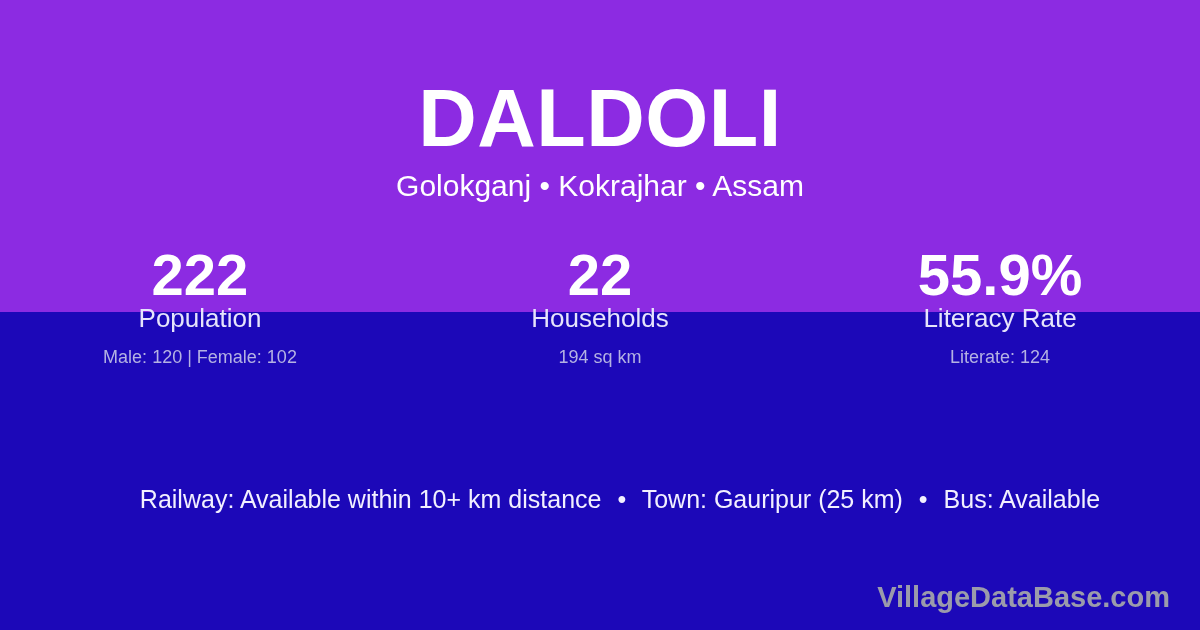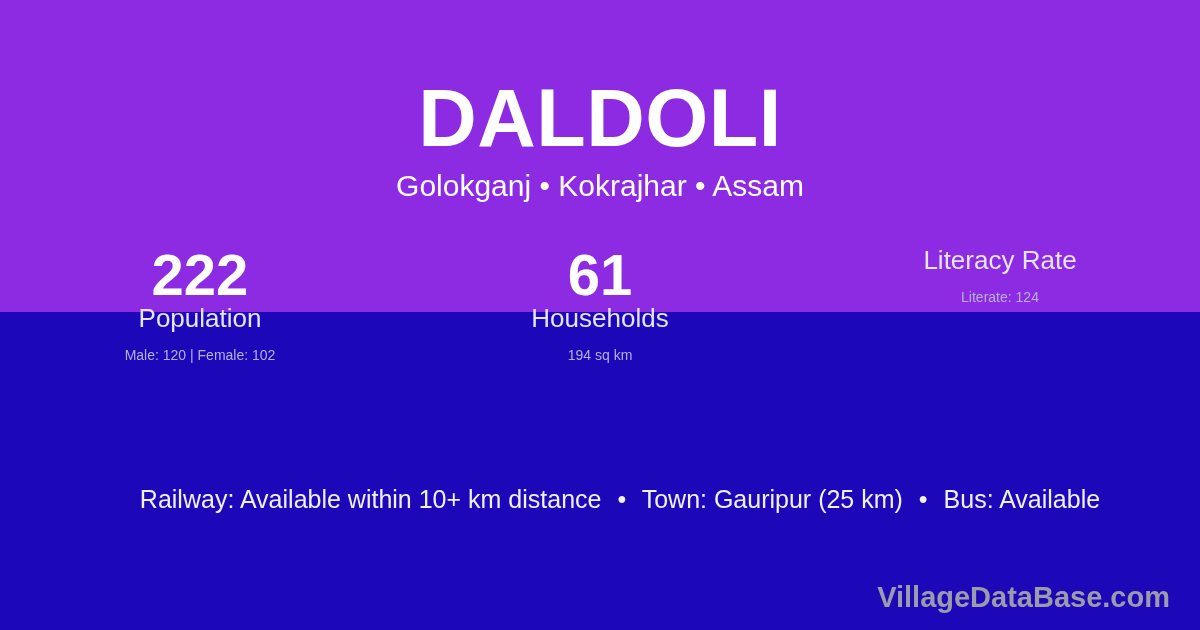--- a/index.html
+++ b/index.html
@@ -99,21 +99,21 @@
   }
   .stat-label {
     font-size: 26px;
     font-weight: 400;
     color: #e6e4fb;
     line-height: 1.1;
     white-space: nowrap;
   }
   .stat-sub {
     margin-top: 15px;
-    font-size: 14px;
+    font-size: 18px;
     font-weight: 400;
     color: #b4b2e3;
     line-height: 1.1;
     white-space: nowrap;
   }
 
   
   .info-line {
     position: absolute;
     left: 0;
@@ -161,26 +161,27 @@
 
     <div class="stats-row">
 
       <div class="stat-block">
         <div class="stat-value">222</div>
         <div class="stat-label">Population</div>
         <div class="stat-sub">Male: 120 | Female: 102</div>
       </div>
 
       <div class="stat-block">
-        <div class="stat-value">61</div>
+        <div class="stat-value">22</div>
         <div class="stat-label">Households</div>
         <div class="stat-sub">194 sq km</div>
       </div>
 
       <div class="stat-block">
+        <div class="stat-value">55.9%</div>
         <div class="stat-label">Literacy Rate</div>
         <div class="stat-sub">Literate: 124</div>
       </div>
 
     </div>
 
     <div class="info-line">
       <span>Railway: Available within 10+ km distance</span>
       <span class="info-sep">•</span>
       <span>Town: Gauripur (25 km)</span>

